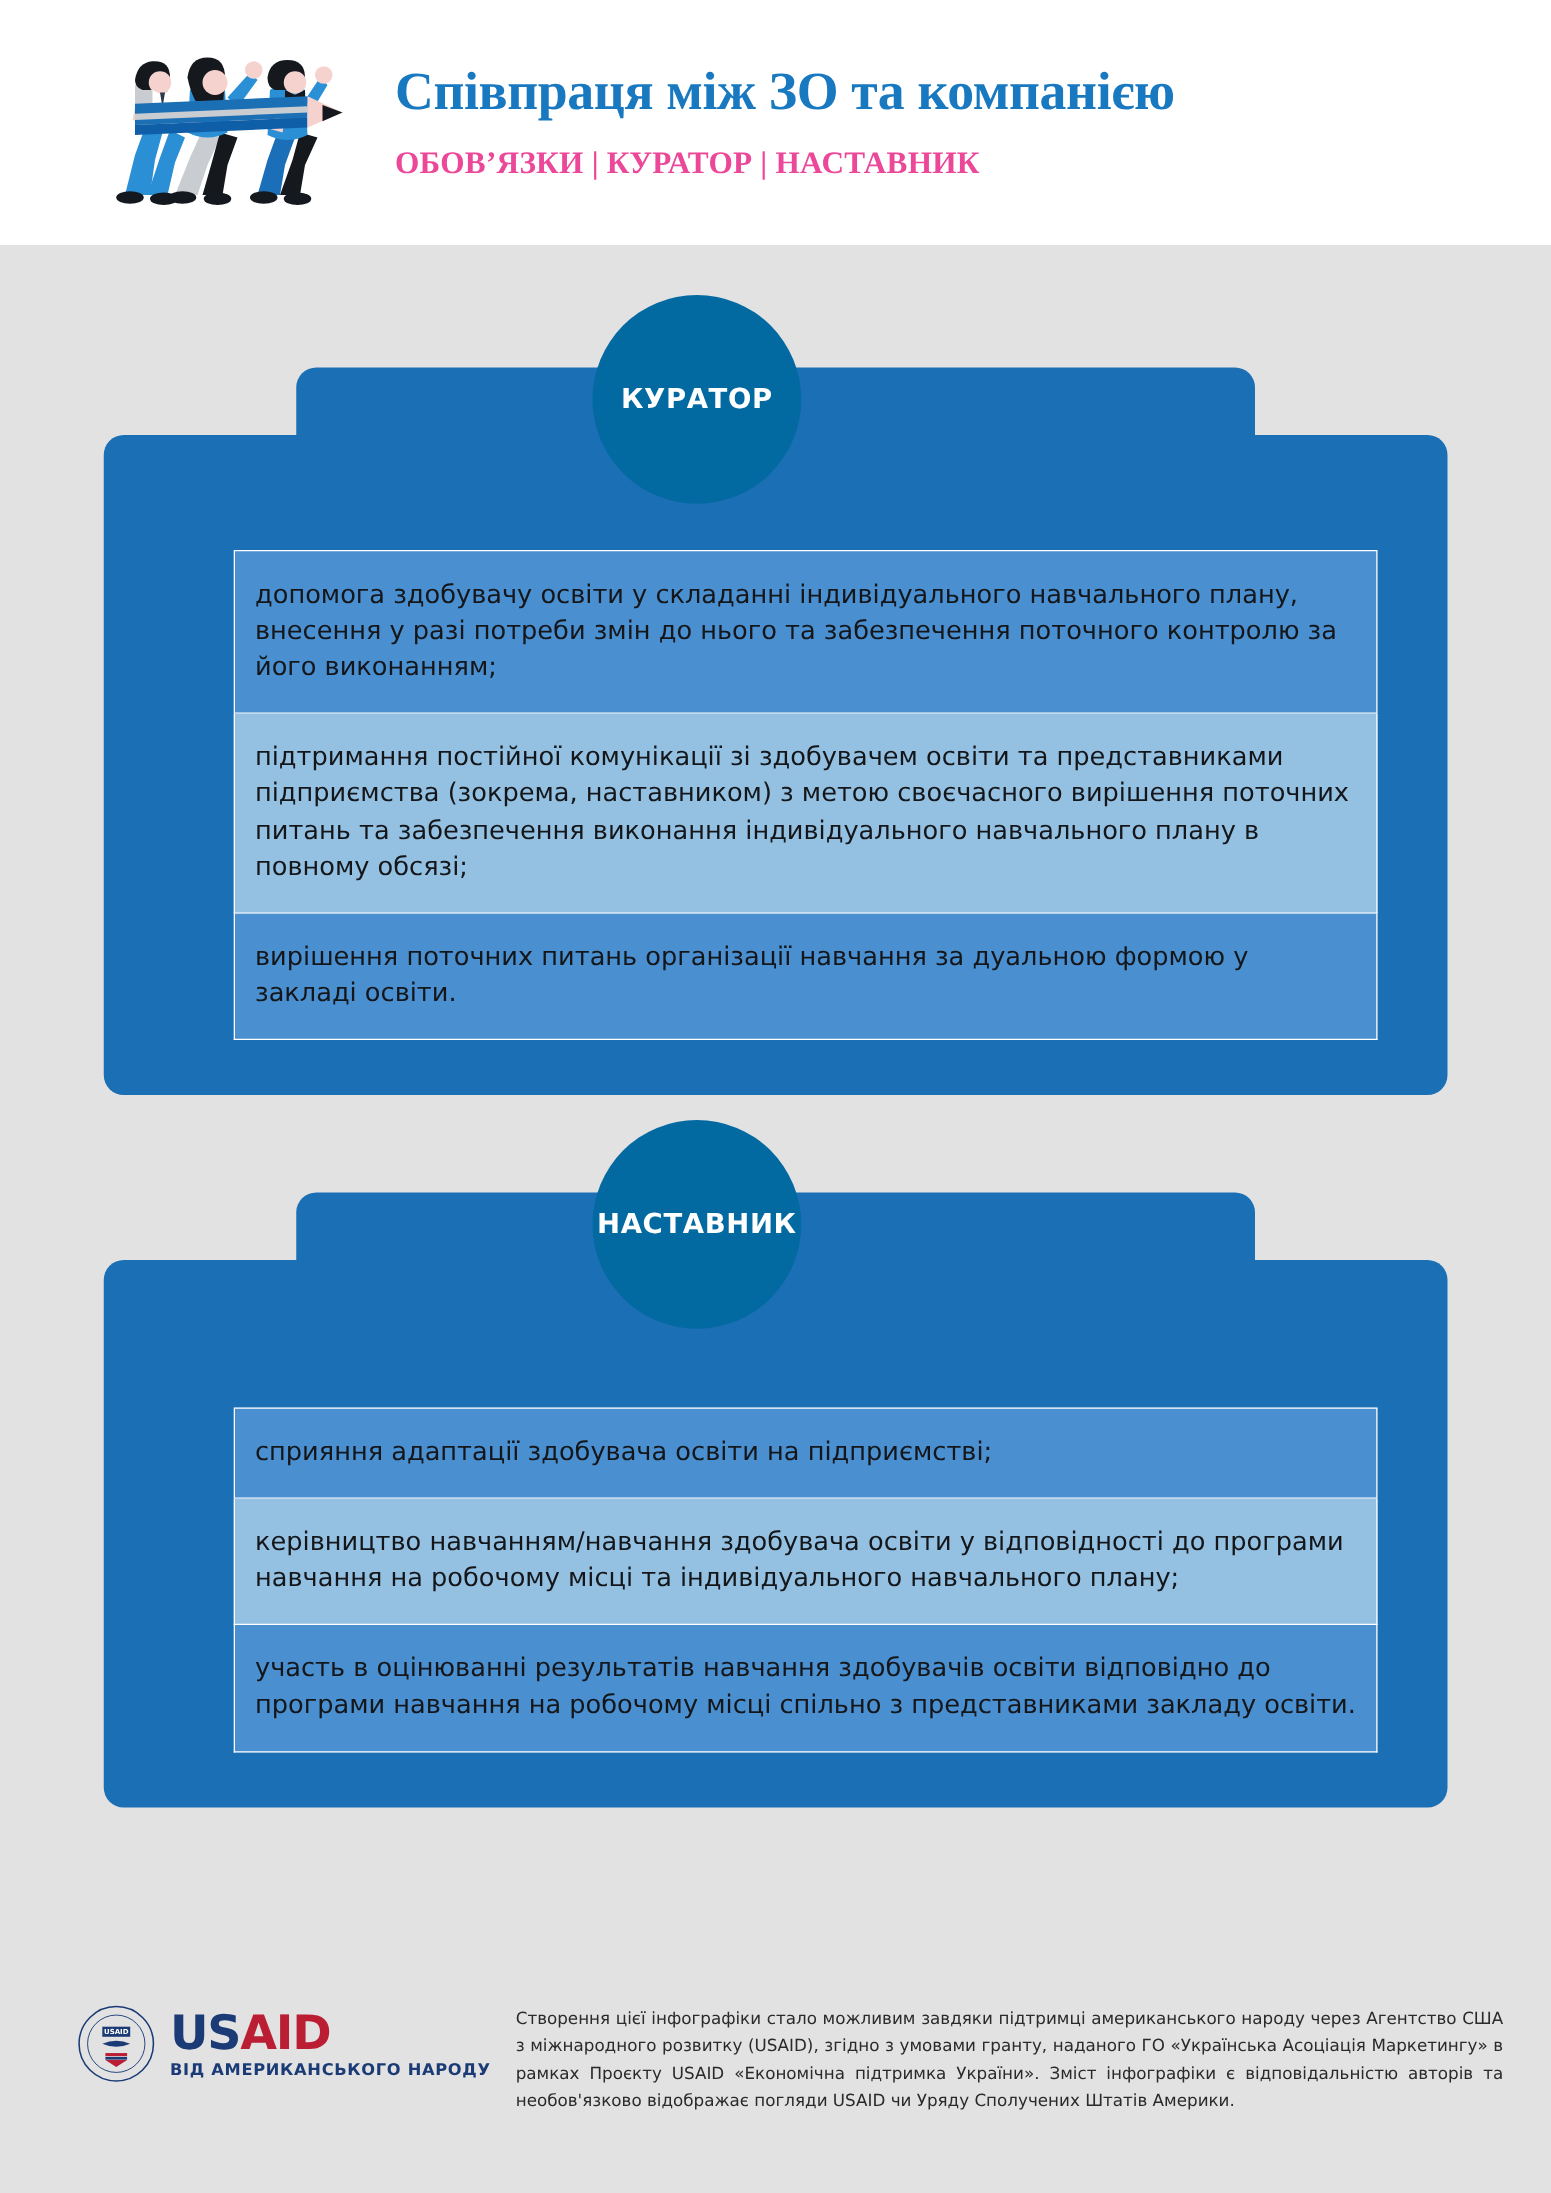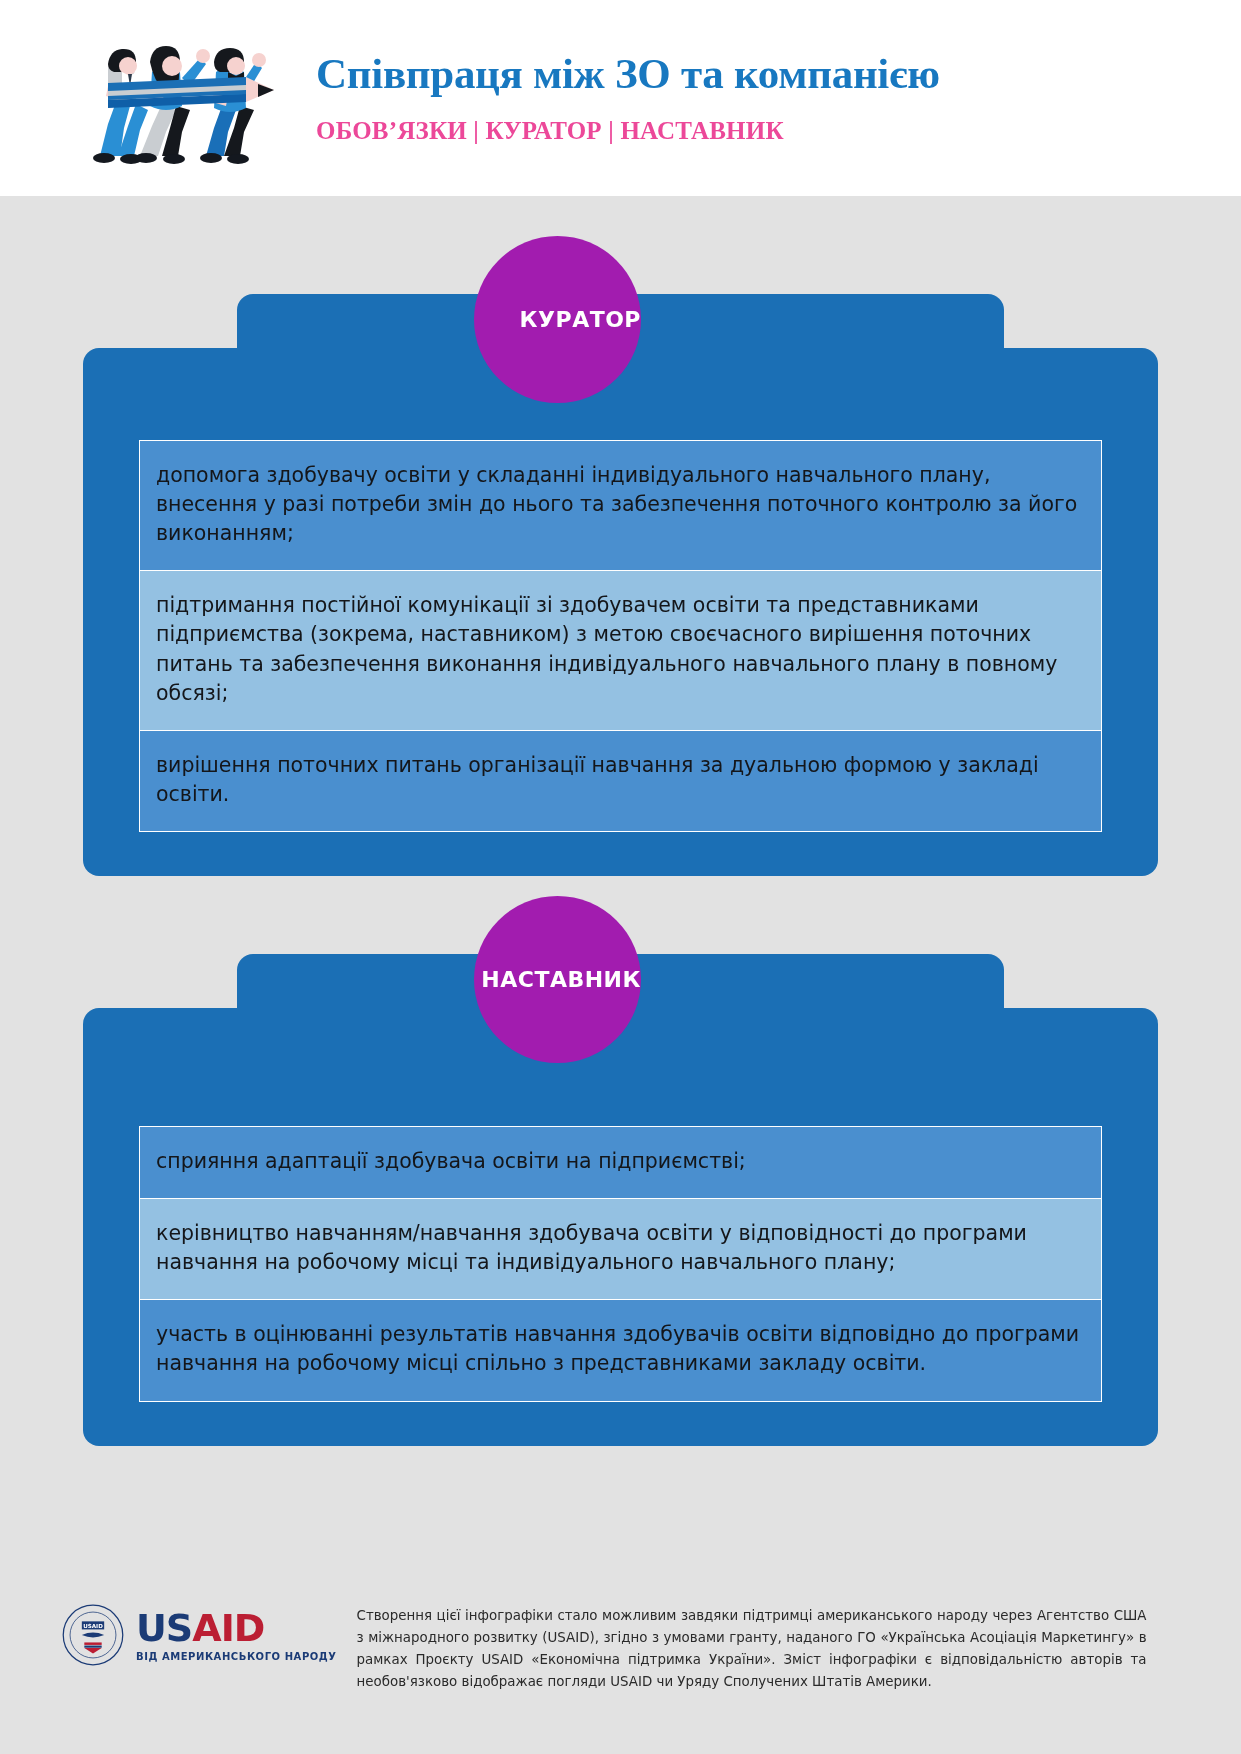--- a/index.html
+++ b/index.html
@@ -60,38 +60,39 @@
     padding:92px 56px 44px 56px;
   }
   .section-2 .card-body { padding-top:118px; }
 
   
   .badge {
     position:absolute;
     left:474px; top:0;
     width:167px; height:167px;
     border-radius:50%;
-    background:#a21caf;
-    display:flex; align-items:center; justify-content:flex-end;
+    background:#0369a1;
+    display:flex; align-items:center; justify-content:center;
     z-index:5;
   }
   .badge span {
     color:#ffffff;
     font-size:22px;
     font-weight:bold;
     letter-spacing:0.5px;
   }
 
   
   .item {
     border:1.5px solid #ffffff;
     padding:20px 16px 22px 16px;
     color:#14161a;
     font-size:20.5px;
     line-height:1.42;
+    margin-left:48px;
   }
   .item + .item { border-top:none; }
   .item.dark  { background:#4a8fcf; }
   .item.light { background:#94c1e2; }
 
   
   .footer {
     position:absolute; left:0; top:1580px; width:1241px; height:174px;
     background:#e2e2e2;
     display:flex; align-items:flex-start;padding-left:20px;
@@ -99,21 +100,21 @@
   .usaid-logo {
     margin-left:42px; margin-top:24px;
     display:flex; align-items:center; gap:12px;
     flex:0 0 auto;
   }
   .usaid-seal { width:62px; height:62px; flex:0 0 auto; }
   .usaid-word { line-height:1; }
   .usaid-word .w1 { font-size:38px; font-weight:bold; color:#1b3b76; letter-spacing:-1px; }
   .usaid-word .w2 { font-size:38px; font-weight:bold; color:#bb1e33; letter-spacing:-1px; }
   .usaid-tag {
-    font-size:10px; color:#1b3b76; font-weight:bold;
+    font-size:13px; color:#1b3b76; font-weight:bold;
     letter-spacing:0.55px; margin-top:4px;
   }
   .disclaimer {
     margin-left:20px; margin-top:25px;
     width:790px;
     font-size:13.4px;
     line-height:1.65;
     color:#2a2a2a;
     text-align:justify;
   }

